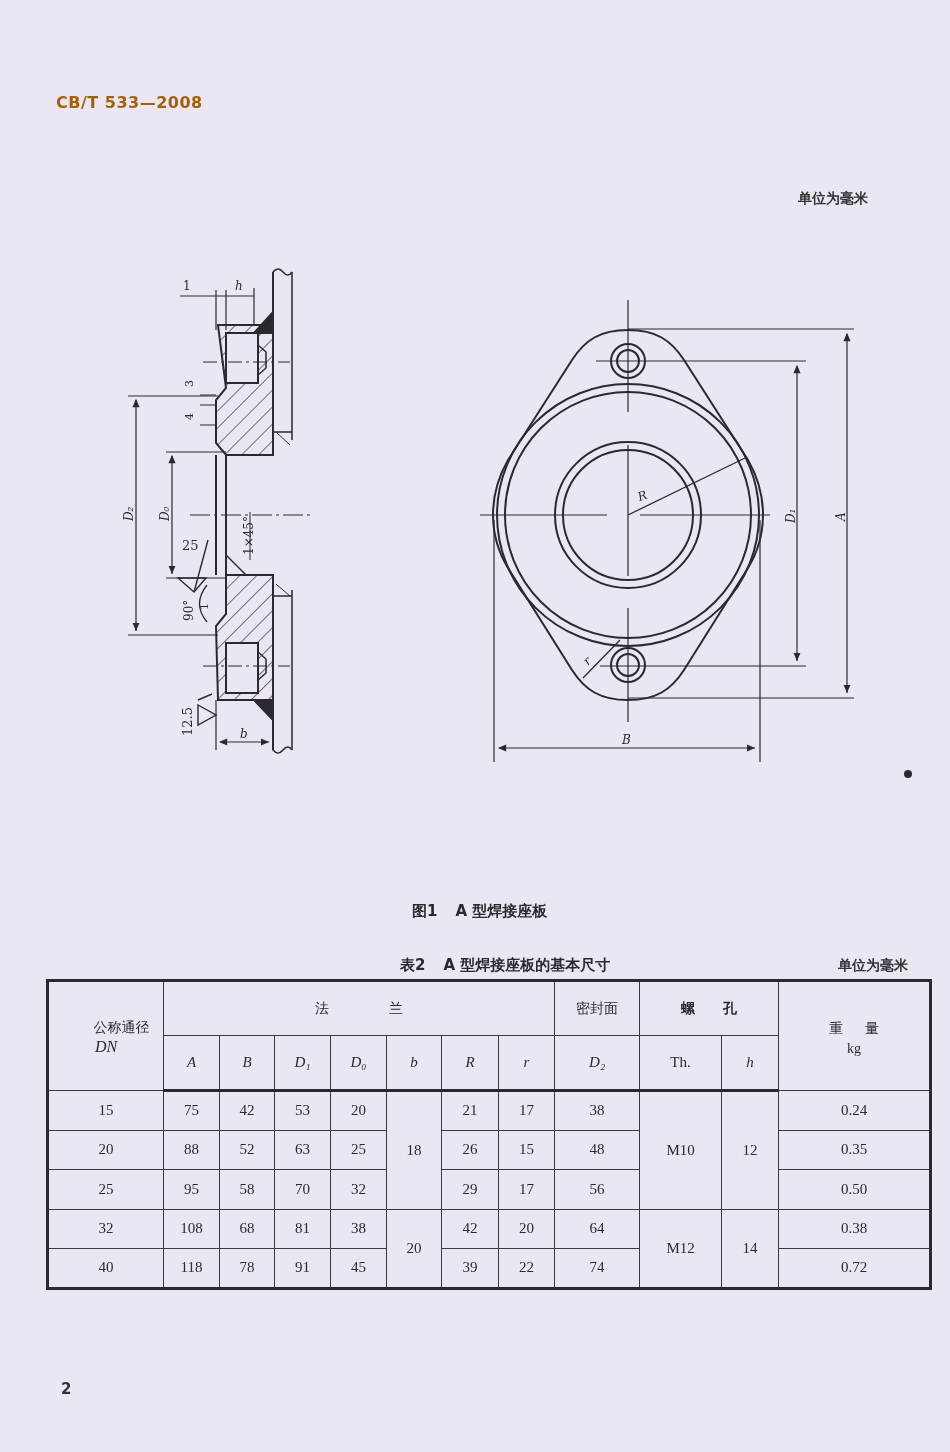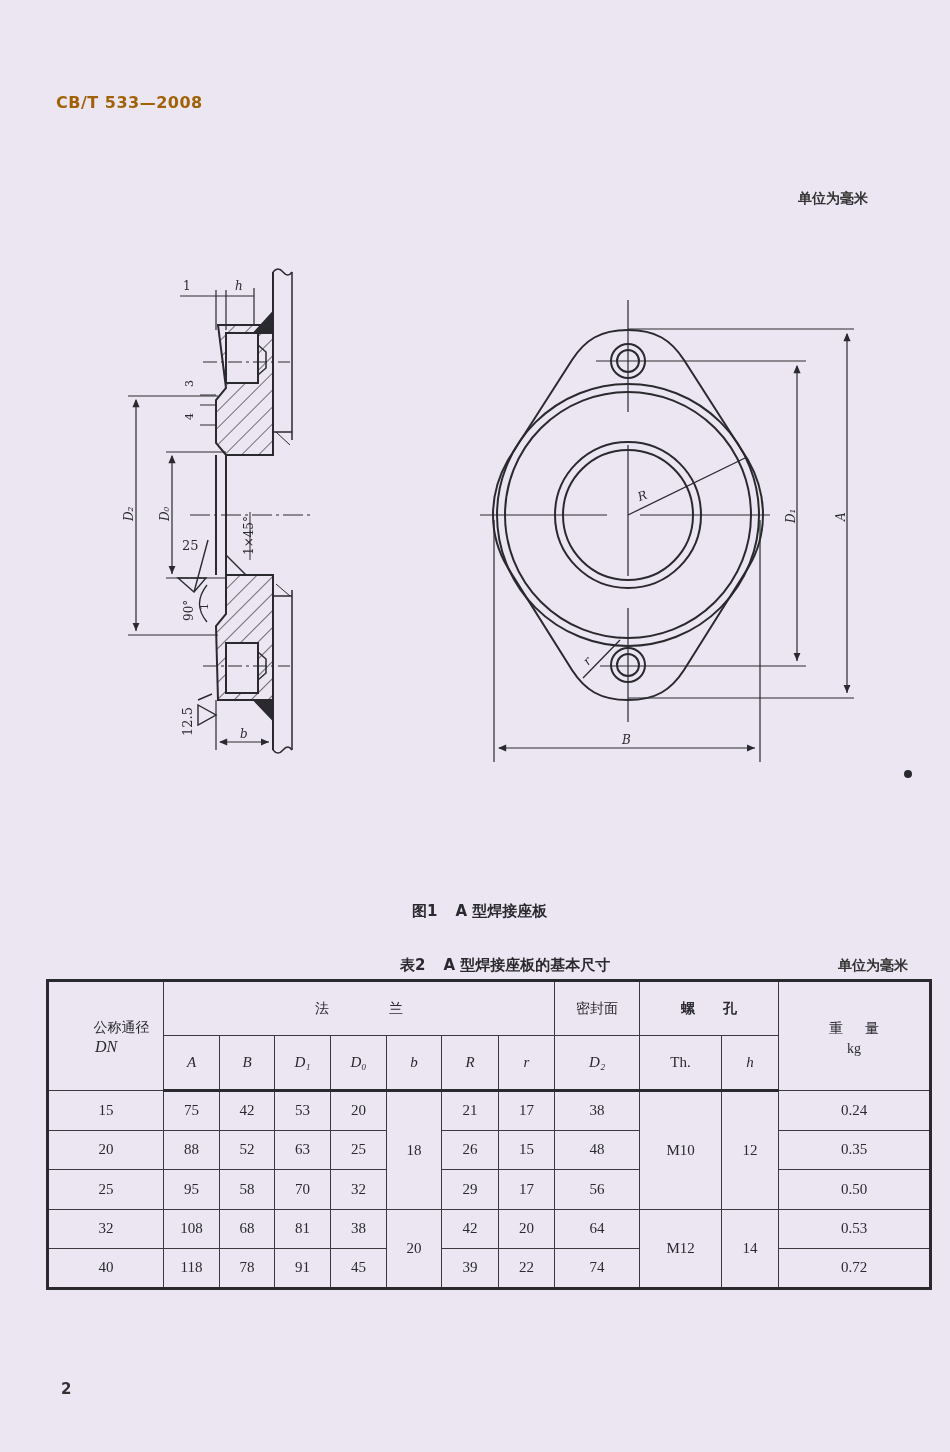--- a/index.html
+++ b/index.html
@@ -287,21 +287,21 @@
       <td>108</td>
       <td>68</td>
       <td>81</td>
       <td>38</td>
       <td rowspan="2">20</td>
       <td>42</td>
       <td>20</td>
       <td>64</td>
       <td rowspan="2">M12</td>
       <td rowspan="2">14</td>
-      <td>0.53</td>
+      <td>0.38</td>
     </tr>
     <tr>
       <td>40</td>
       <td>118</td>
       <td>78</td>
       <td>91</td>
       <td>45</td>
       <td>39</td>
       <td>22</td>
       <td>74</td>

